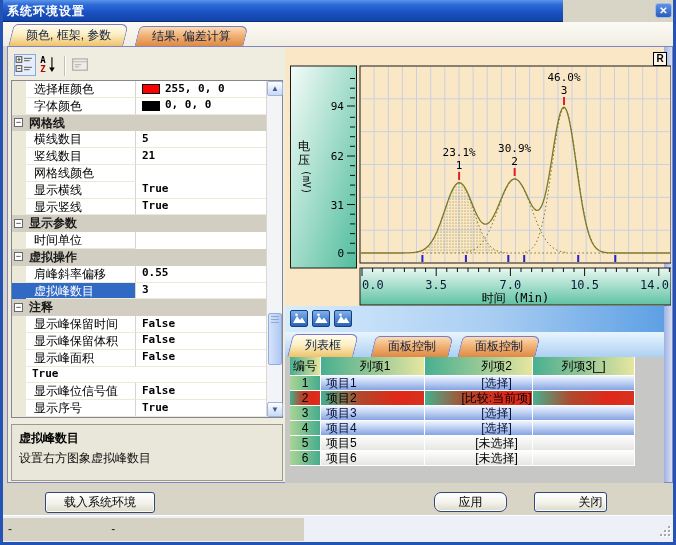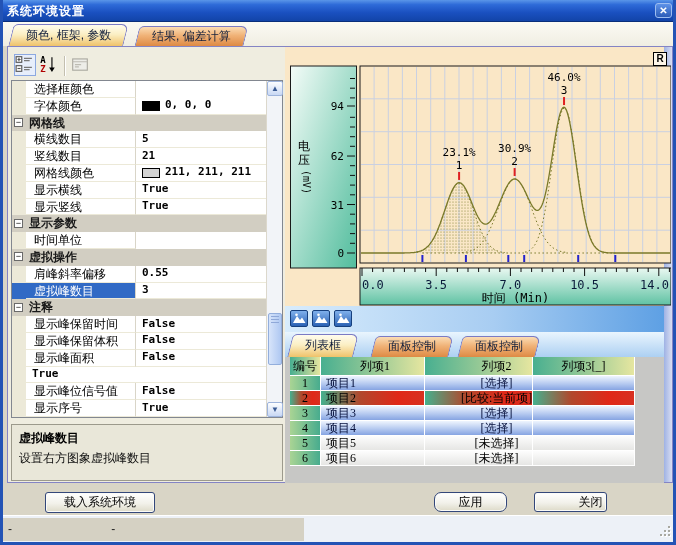--- a/index.html
+++ b/index.html
@@ -2,21 +2,21 @@
 <html><head>
 <meta charset="utf-8">
 <style>
   * { box-sizing: border-box; margin:0; padding:0; }
   body { background:#444; font-family:"Liberation Sans", sans-serif; }
   #window { position:relative; width:676px; height:545px; background:#D9D5C6; overflow:hidden;
             border-left:3px solid #2353B5; border-right:3px solid #2353B5; border-bottom:3px solid #2353B5; }
   .abs { position:absolute; }
 
   
-  #titlebar { left:-3px; top:0; width:676px; height:22px;
+  #titlebar { left:-3px; top:0; width:563px; height:22px;
     background:linear-gradient(180deg,#5A96E8 0%,#2E6BD8 22%,#1A50C0 60%,#1244A8 100%);
     border-bottom:1px solid #0A2E7A; }
   #title-text { left:7px; top:3px; color:#fff; font-weight:bold; font-size:12px; letter-spacing:1px; }
   #close-btn { left:655px; top:3px; width:17px; height:15px; border:1px solid #9DBDF0; border-radius:3px;
     background:linear-gradient(180deg,#5E92E8,#2C5CB8); color:#fff; font-size:10px; font-weight:bold;
     text-align:center; line-height:13px; cursor:pointer; }
 
   
   #tabstrip { left:0; top:22px; width:670px; height:24px; background:linear-gradient(180deg,#FBFAF4,#F0EEE2); }
   .tab { position:absolute; border:1px solid #7B7BC4; border-bottom:none; border-radius:5px 7px 0 0;
@@ -67,21 +67,21 @@
   
   #chart-region { left:282px; top:47px; width:379px; height:259px; background:#FAE7C6; }
   #r-btn { left:650px; top:52px; width:14px; height:14px; border:1px solid #000; background:#FDF6E8;
            font-size:10px; font-weight:bold; text-align:center; line-height:12px; }
   #zoomstrip { left:282px; top:306px; width:379px; height:26px;
     background:linear-gradient(90deg,#D8ECFC 0%,#A8CDF2 55%,#5EA0E4 100%); }
   .zbtn { position:absolute; top:4px; width:18px; height:17px; border:1px solid #16407E; border-radius:2px;
     background:linear-gradient(180deg,#7FB0EC,#2B62B4); display:flex; align-items:center; justify-content:center; }
   #tabstrip2 { left:282px; top:332px; width:379px; height:25px;
     background:linear-gradient(180deg,#EAF5FE,#ACD0F2); }
-  #table-region { left:282px; top:357px; width:379px; height:126px; background:#C7C7C5;font-family:Liberation Serif, serif; }
+  #table-region { left:282px; top:357px; width:379px; height:126px; background:#C7C7C5; }
 
   
   #dtable { position:absolute; left:5px; top:0; }
   .trow { display:flex; }
   .tcell { border-right:1px solid #fff; border-bottom:1px solid #fff; font-size:12px; overflow:hidden; white-space:nowrap; }
   .thead .tcell { height:19px; line-height:19px; text-align:center; color:#000;
     background:linear-gradient(90deg,#48AF90 0%,#9CCB96 55%,#E6E6A0 100%); }
   .tbody .tcell { height:15px; line-height:15px; }
   .cell-no { width:31px; text-align:center; }
   .cell-c1 { width:104px; padding-left:5px; }
@@ -152,20 +152,24 @@
       <rect x="1.5" y="3.5" width="13" height="10" fill="#EDEDE8" stroke="#ABA9A0"></rect>
       <path d="M1.5 6 H14.5 M3.5 8.5 H9 M3.5 10.5 H7" stroke="#BDBBB2" fill="none"></path>
     </svg>
   </div>
 
   <div id="propgrid" class="abs">
     <div id="pg-rows">
         <div class="pg-row">
           <span class="pg-gutter"></span>
           <span class="pg-label">选择框颜色</span>
+          <span class="pg-value">
+            <span style="display: inline-block; width: 18px; height: 10px; border: 1px solid rgb(0, 0, 0); margin-right: 5px; flex: 0 0 auto; background: rgb(255, 0, 0);"></span>
+            <span>255, 0, 0</span>
+          </span>
         </div>
         <div class="pg-row">
           <span class="pg-gutter"></span>
           <span class="pg-label">字体颜色</span>
           <span class="pg-value">
             <span style="display: inline-block; width: 18px; height: 10px; border: 1px solid rgb(0, 0, 0); margin-right: 5px; flex: 0 0 auto; background: rgb(0, 0, 0);"></span>
             <span>0, 0, 0</span>
           </span>
         </div>
         <div class="pg-row pg-cat">
@@ -182,24 +186,20 @@
         <div class="pg-row">
           <span class="pg-gutter"></span>
           <span class="pg-label">竖线数目</span>
           <span class="pg-value">
             <span>21</span>
           </span>
         </div>
         <div class="pg-row">
           <span class="pg-gutter"></span>
           <span class="pg-label">网格线颜色</span>
-          <span class="pg-value">
-            <span style="display: inline-block; width: 18px; height: 10px; border: 1px solid rgb(0, 0, 0); margin-right: 5px; flex: 0 0 auto; background: rgb(211, 211, 211);"></span>
-            <span>211, 211, 211</span>
-          </span>
         </div>
         <div class="pg-row">
           <span class="pg-gutter"></span>
           <span class="pg-label">显示横线</span>
           <span class="pg-value">
             <span>True</span>
           </span>
         </div>
         <div class="pg-row">
           <span class="pg-gutter"></span>

